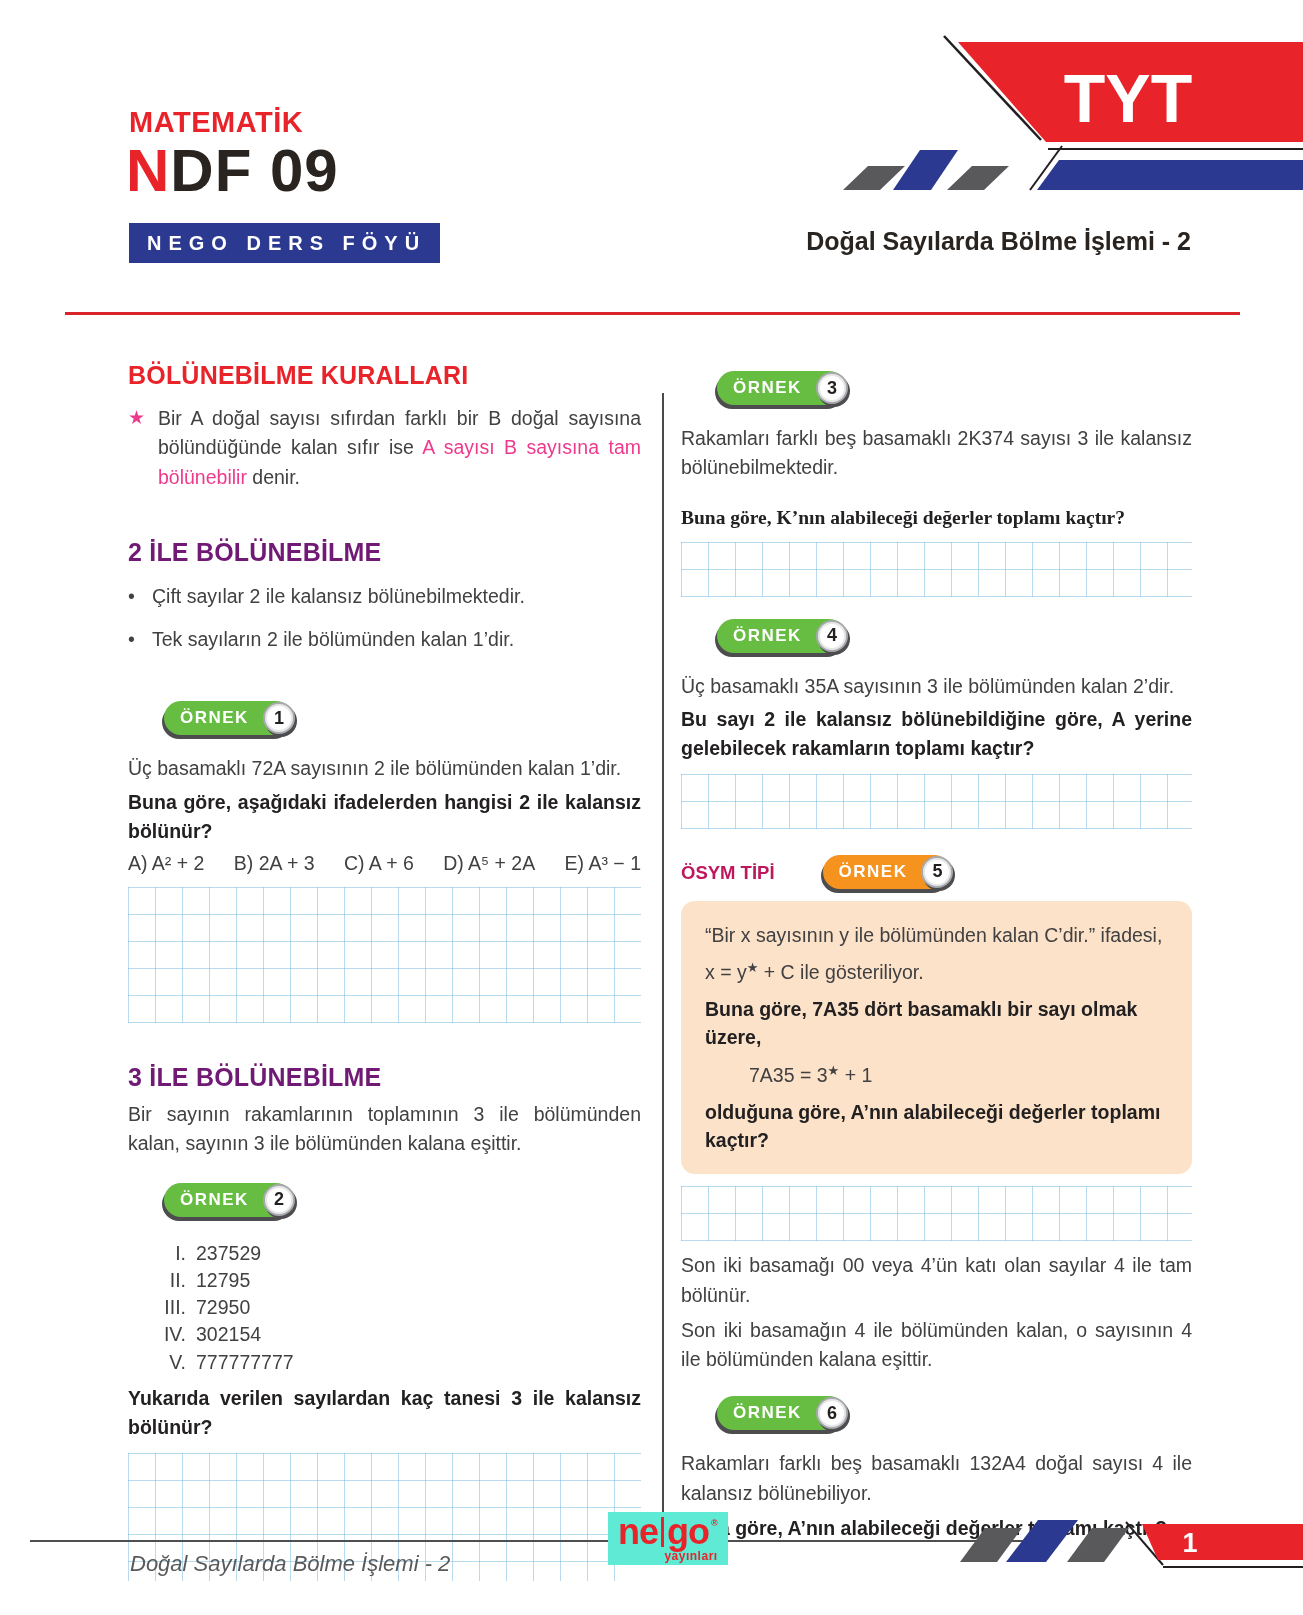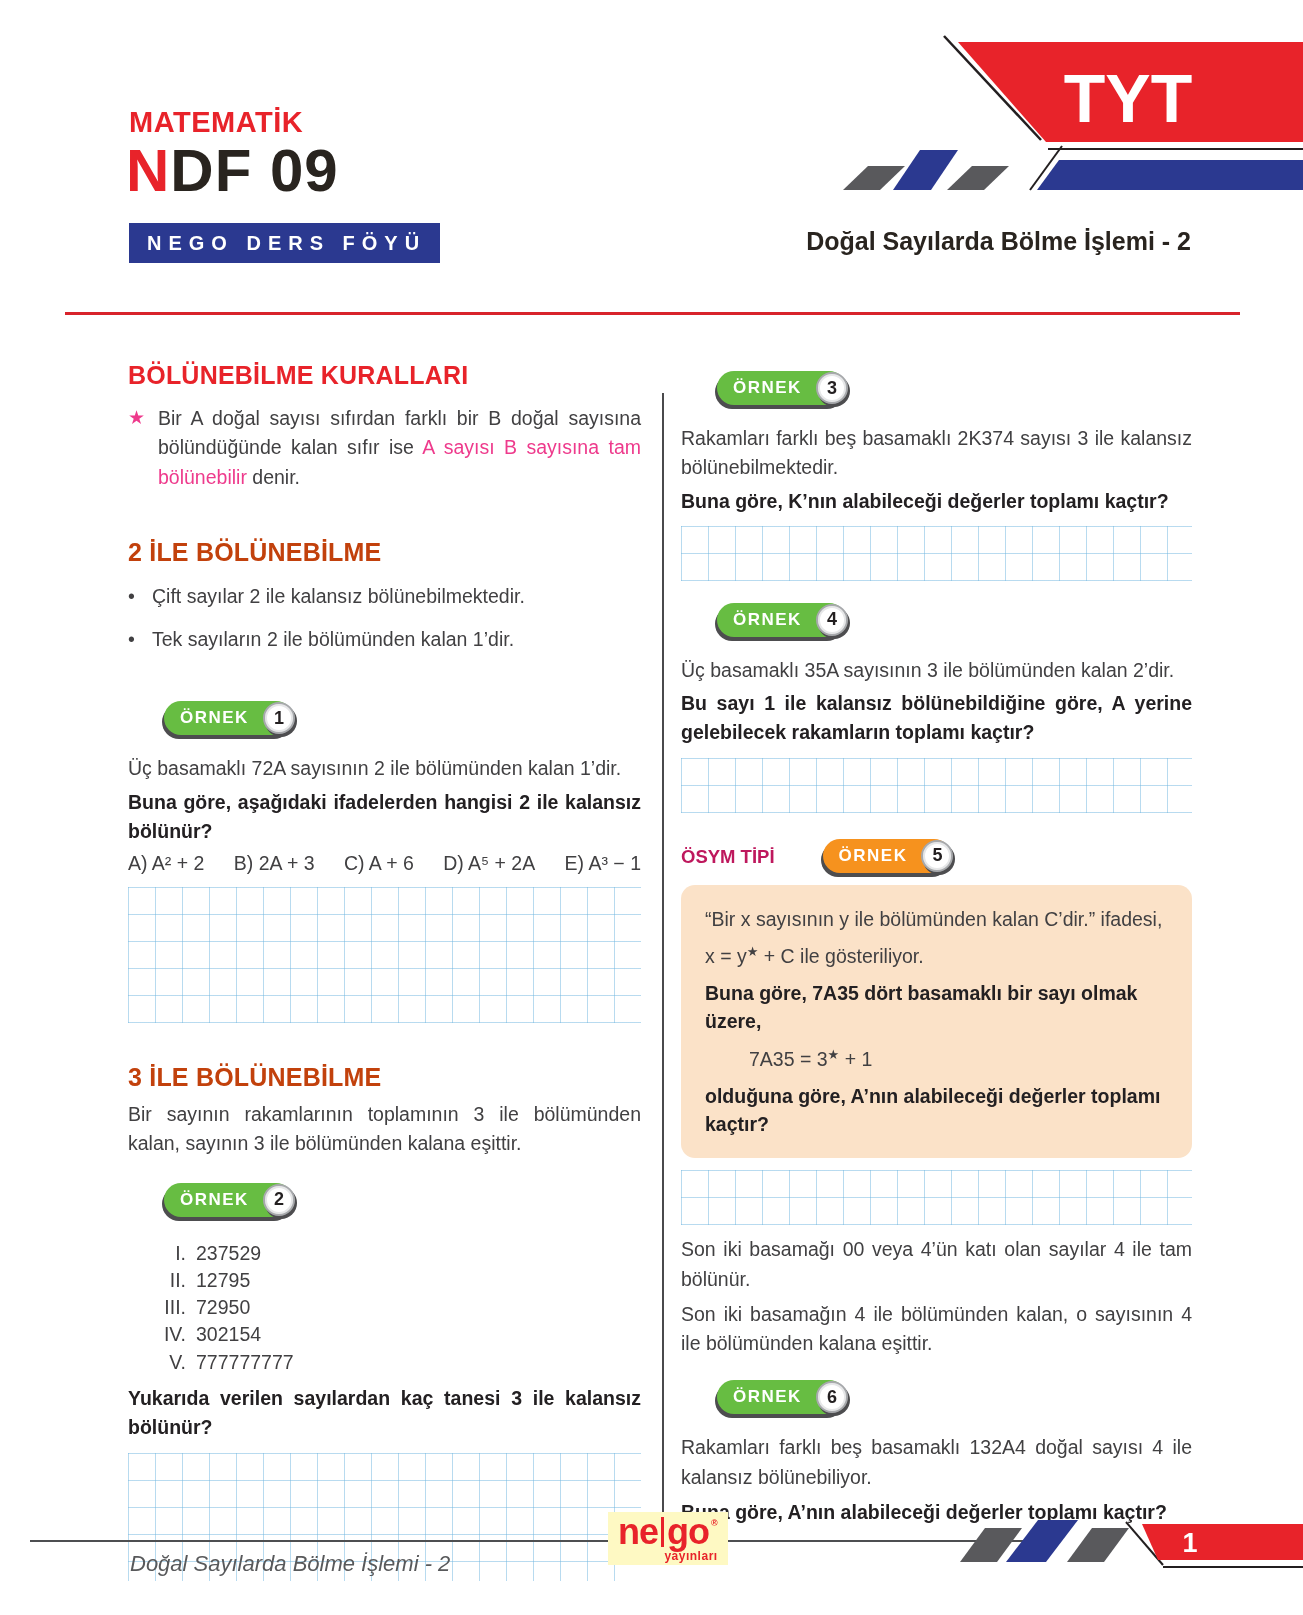--- a/index.html
+++ b/index.html
@@ -19,21 +19,21 @@
   .header-rule { position:absolute; top:312px; left:65px; width:1175px; height:3px; background:#d8232b; }
   .header-art { position:absolute; top:0; left:0; }
 
   
   .col-divider { position:absolute; left:662px; top:393px; width:2px; height:1147px; background:#4a4a4c; }
   .col { position:absolute; top:345px; width:513px; }
   .col.left { left:128px; }
   .col.right { left:681px; width:511px; }
 
   .h-red  { margin:16px 0 12px; font-size:25px; font-weight:700; color:#e8232a; letter-spacing:.2px; }
-  .h-blue { margin:0; font-size:25px; font-weight:700; color:#c2410c; letter-spacing:.2px; }
+  .h-blue { margin:0; font-size:25px; font-weight:700; color:#701a75; letter-spacing:.2px; }
   p.body { margin:0; font-size:19.5px; line-height:1.5; text-align:justify; color:#414042; }
   p.q { font-weight:700; color:#232022; }
 
   .star-note { display:flex; margin-top:14px; }
   .star-glyph { width:30px; flex:none; color:#ee3a8c; font-size:19px; padding-top:2px; }
   .hl { color:#ee3a8c; }
 
   ul.bullets { margin:14px 0 0; padding:0; list-style:none; }
   ul.bullets li { display:flex; margin-top:15px; font-size:19.5px; line-height:1.45; }
   ul.bullets li .dot { width:24px; flex:none; }
@@ -61,21 +61,21 @@
   .osym-box p { margin:6px; font-size:19.5px; line-height:1.45; }
   .osym-box p + p { margin-top:9px; }
   .osym-box .formula { color:#414042; }
   .osym-box .formula.indent { padding-left:44px; }
   .osym-box sup.star { font-size:13px; vertical-align:super; line-height:0; }
   .osym-box .options { margin-top:12px; }
 
   
   .footer-line { position:absolute; top:1540px; left:30px; width:1020px; border-top:2px solid #4e4f51; }
   .footer-topic { position:absolute; top:1551px; left:130px; font-size:22px; font-style:italic; color:#58595b; }
-  .nego-logo { position:absolute; top:1512px; left:608px; background:#fef9c3; padding:4px 10px 2px; text-align:center; }
+  .nego-logo { position:absolute; top:1512px; left:608px; background:#5eead4; padding:4px 10px 2px; text-align:center; }
   .nego-row { display:flex; align-items:flex-end; }
   .nego-txt { color:#e8232a; font-weight:800; font-size:36px; line-height:.9; letter-spacing:-1px; }
   .nego-bar { width:3px; height:30px; background:#e8232a; margin:0 3px 1px; }
   .nego-reg { color:#e8232a; font-size:9px; font-weight:700; margin:0 0 20px 2px; }
   .nego-sub { color:#e8232a; font-size:12px; font-weight:700; text-align:right; margin-top:1px; letter-spacing:.5px; }
   .footer-art { position:absolute; top:1510px; left:0; }
 </style>
 </head>
 <body>
 
@@ -170,29 +170,29 @@
     <div class="grid" style="margin-top:10px; height:128px;"></div>
   </div>
 
   <div class="col right">
 
     <div class="badge" style="margin-top:26px;">
       <span class="badge-pill">ÖRNEK</span>
       <span class="badge-circle">3</span>
     </div>
     <p class="body" style="margin-top:16px;">Rakamları farklı beş basamaklı 2K374 sayısı 3 ile kalansız bölünebilmektedir.</p>
-    <p class="body q" style="margin-top:4px;">Buna göre, K’nın alabileceği değerler toplamı kaçtır?</p>
+    <p class="body q" style="margin-top:20px;font-family:Liberation Serif, serif;">Buna göre, K’nın alabileceği değerler toplamı kaçtır?</p>
     <div class="grid" style="margin-top:10px; height:55px;"></div>
 
     <div class="badge" style="margin-top:22px;">
       <span class="badge-pill">ÖRNEK</span>
       <span class="badge-circle">4</span>
     </div>
     <p class="body" style="margin-top:16px;">Üç basamaklı 35A sayısının 3 ile bölümünden kalan 2’dir.</p>
-    <p class="body q" style="margin-top:4px;">Bu sayı 1 ile kalansız bölünebildiğine göre, A yerine gelebilecek rakamların toplamı kaçtır?</p>
+    <p class="body q" style="margin-top:4px;">Bu sayı 2 ile kalansız bölünebildiğine göre, A yerine gelebilecek rakamların toplamı kaçtır?</p>
     <div class="grid" style="margin-top:10px; height:55px;"></div>
 
     <div class="osym-row" style="margin-top:26px;">
       <span class="osym-label">ÖSYM TİPİ</span>
       <div class="badge orange">
         <span class="badge-pill">ÖRNEK</span>
         <span class="badge-circle">5</span>
       </div>
     </div>
 

